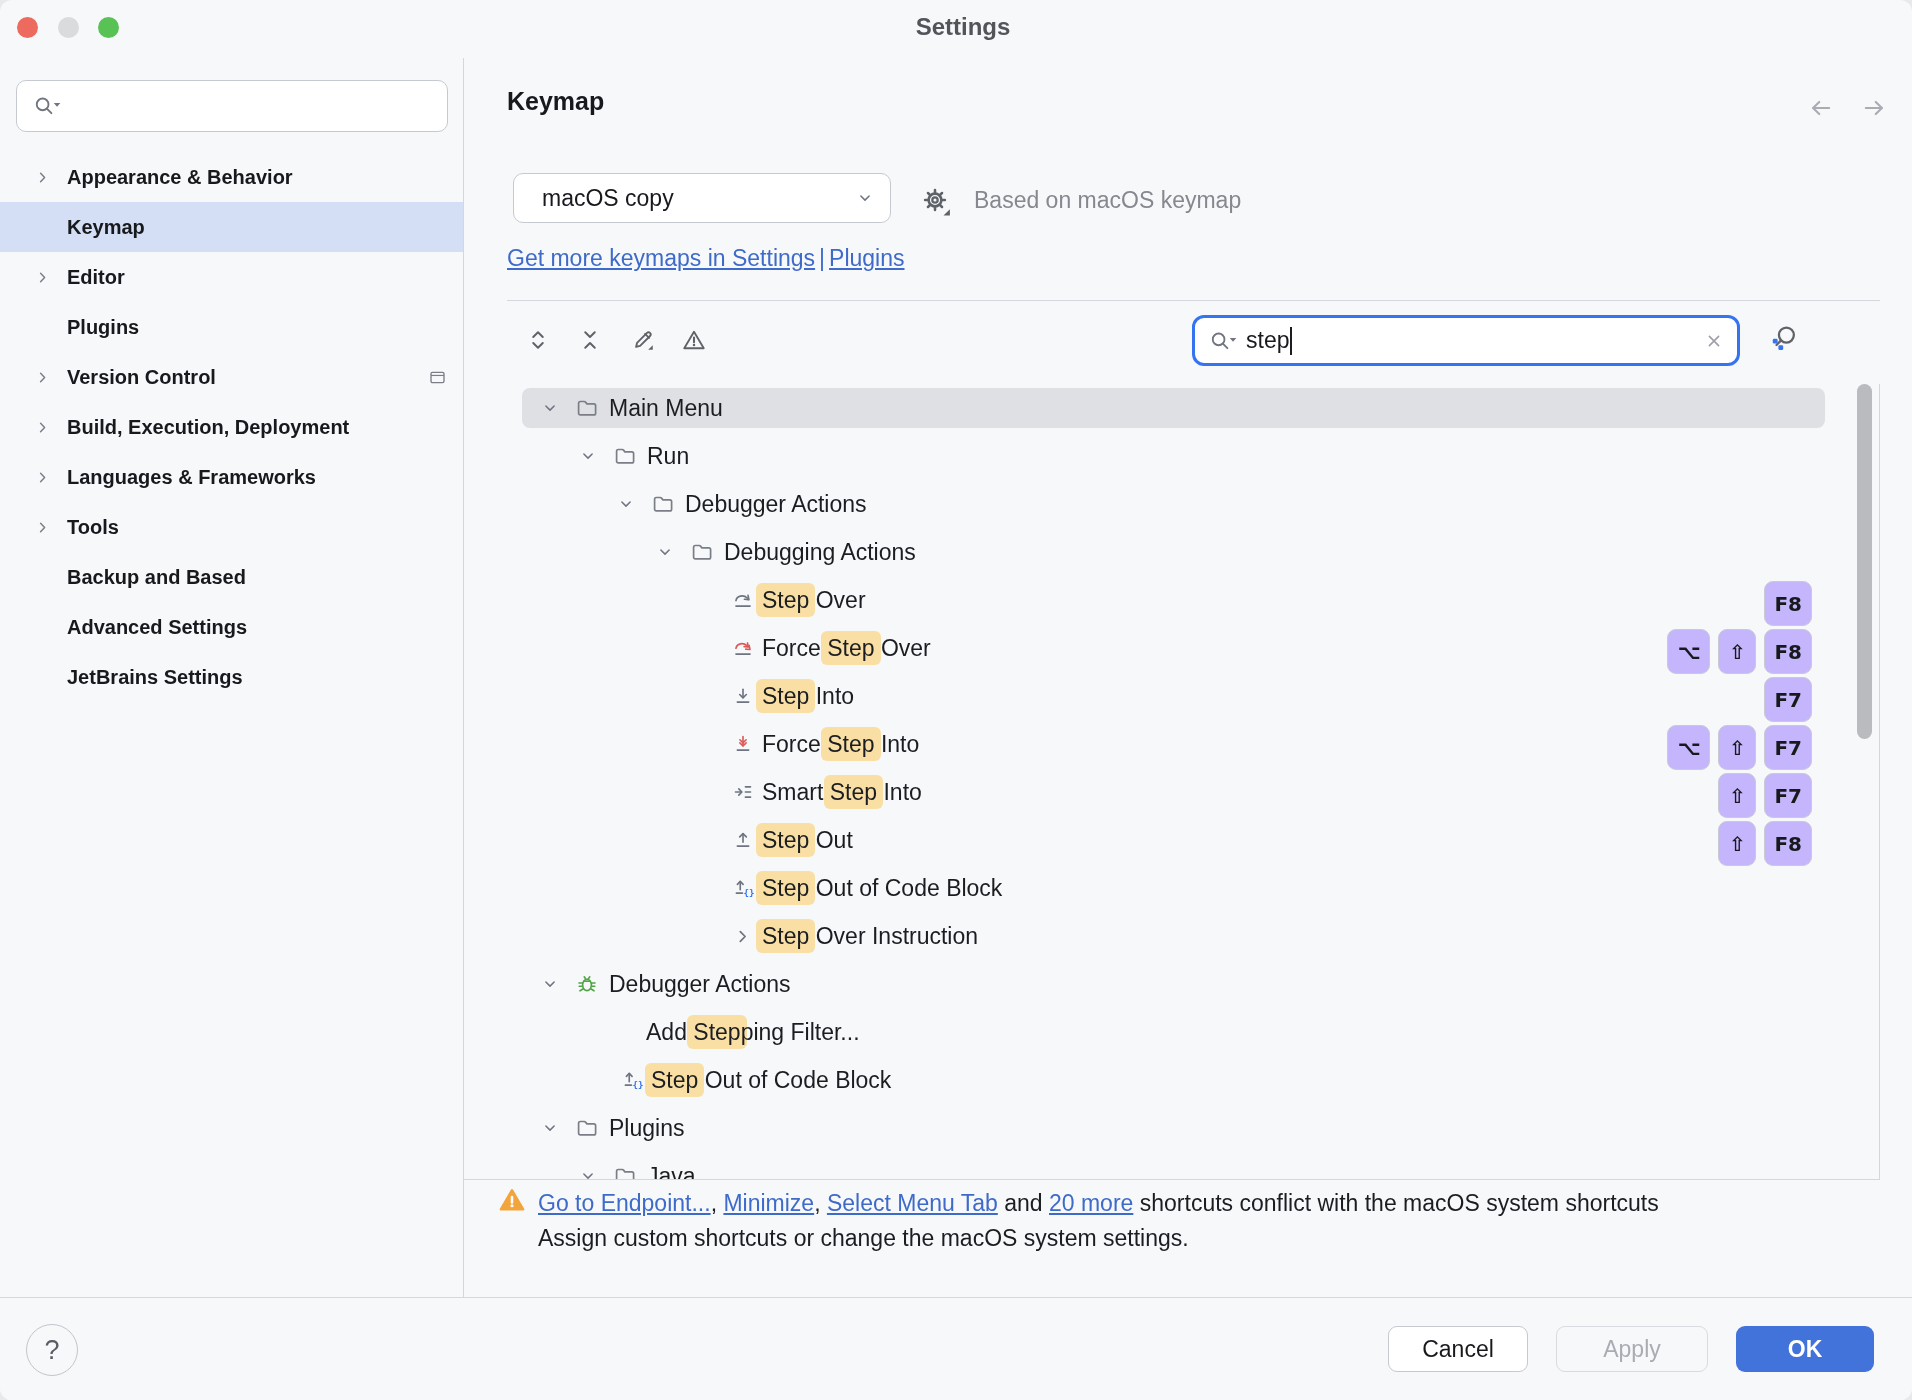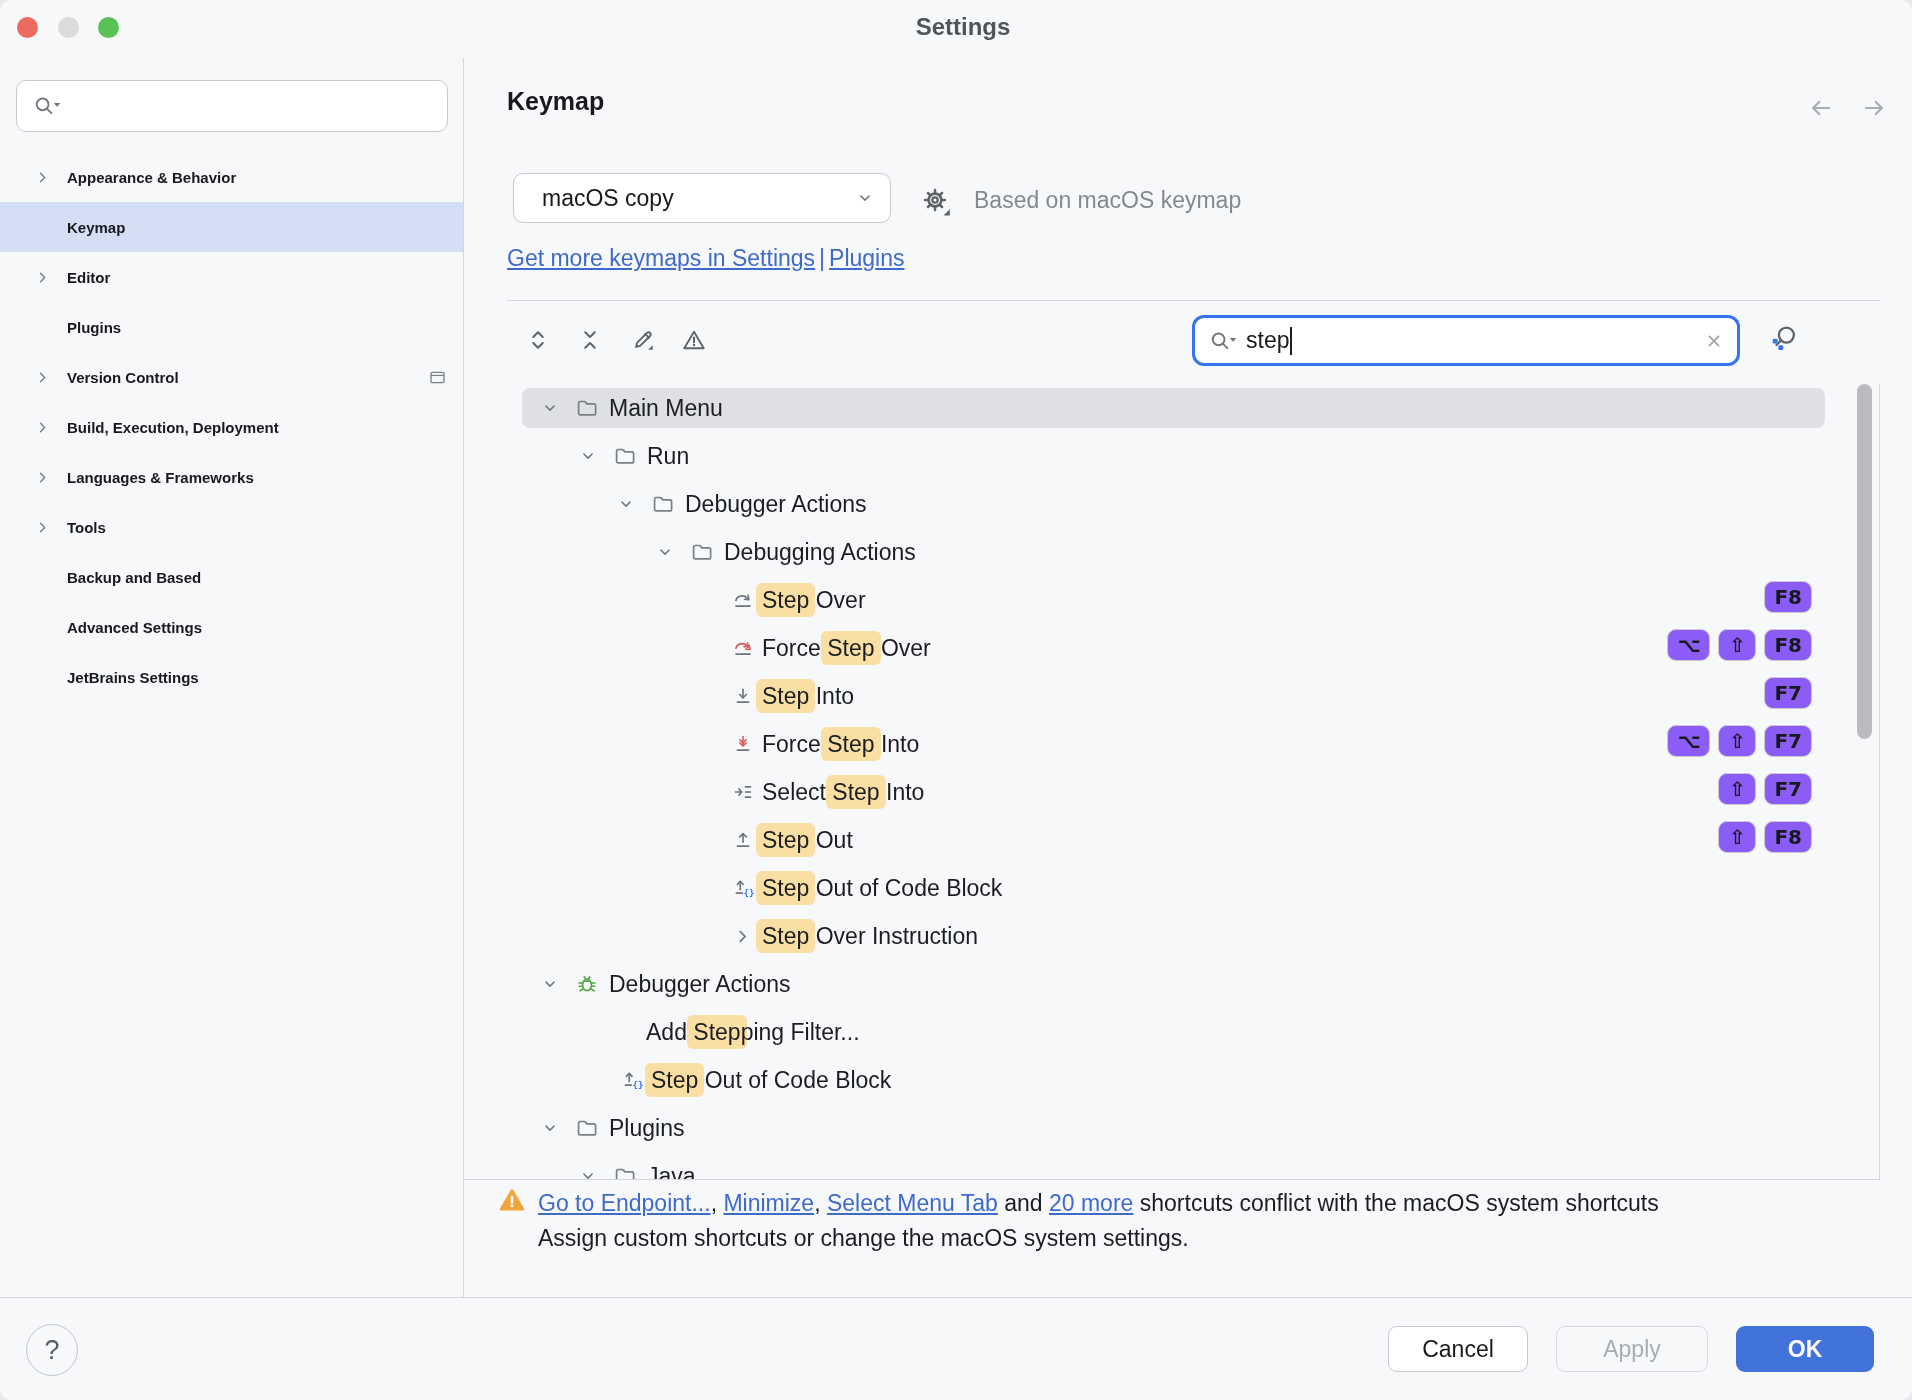--- a/index.html
+++ b/index.html
@@ -12,21 +12,21 @@
   .tl.red{left:17px;background:#EC6A5E;}
   .tl.gray{left:58px;background:#DADBDD;}
   .tl.green{left:98px;background:#58C354;}
   .tb-title{position:absolute;left:14px;right:0;top:0;height:58px;line-height:54px;text-align:center;font-size:24px;font-weight:700;color:#515459;}
 
   
   .sidebar{position:absolute;top:58px;left:0;width:464px;bottom:103px;border-right:1px solid #D5D7DC;}
   .sb-search{position:absolute;left:16px;top:22px;width:432px;height:52px;background:#fff;border:1.5px solid #C6C9D0;border-radius:10px;display:flex;align-items:center;padding-left:14px;}
   .sb-search input{border:none;outline:none;flex:1;font-size:22px;font-family:"Liberation Sans",sans-serif;background:transparent;margin-left:8px;}
   .sb-list{position:absolute;top:94px;left:0;right:0;}
-  .sb-row{height:50px;display:flex;align-items:center;padding-left:34px;font-size:15px;font-weight:700;color:#17191D;cursor:default;}
+  .sb-row{height:50px;display:flex;align-items:center;padding-left:34px;font-size:20px;font-weight:700;color:#17191D;cursor:default;}
   .sb-row.selected{background:#D4DFF6;}
   .sb-chev{width:33px;display:flex;align-items:center;}
   .sb-trail{margin-left:auto;margin-right:16px;display:flex;align-items:center;}
 
   
   .content{position:absolute;left:464px;top:58px;right:0;bottom:103px;}
   .ct-title{position:absolute;left:43px;top:29px;font-size:25px;font-weight:700;color:#17191D;}
   .nav-arrow{position:absolute;top:36px;width:28px;height:28px;cursor:default;}
   .nav-back{left:1343px;} .nav-fwd{left:1396px;}
 
@@ -53,21 +53,21 @@
   .tree{position:absolute;left:0;top:326px;width:1416px;height:796px;overflow:hidden;border-right:1px solid #D5D7DC;border-bottom:1px solid #D5D7DC;}
   .tree-row{position:relative;height:48px;display:flex;align-items:center;font-size:23px;color:#1B1D21;cursor:default;}
   .tree-row .band{position:absolute;left:58px;top:4px;width:1303px;height:40px;background:#DEE0E4;border-radius:8px;}
   .t-ind{flex:0 0 auto;}
   .t-chev{width:34px;display:flex;align-items:center;position:relative;}
   .t-icon{width:34px;display:flex;align-items:center;position:relative;}
   .t-icon.leaf{width:30px;}
   .t-label{position:relative;white-space:pre;}
   .hl{background:#F9DFA3;border-radius:6px;padding:4px 6px;margin:-4px -6px;}
   .badges{position:absolute;right:67px;top:5px;display:flex;gap:8px;}
-  .kbd{height:32px;min-width:38px;padding:0 9px;background:#8b5cf6;border:1.5px solid #C8CBD4;border-radius:9px;display:flex;align-items:center;justify-content:center;font-family:"DejaVu Sans",sans-serif;font-size:20px;font-weight:700;color:#17191D;}
+  .kbd{height:45px;min-width:38px;padding:0 9px;background:#c4b5fd;border:1.5px solid #C8CBD4;border-radius:9px;display:flex;align-items:center;justify-content:center;font-family:"DejaVu Sans",sans-serif;font-size:20px;font-weight:700;color:#17191D;}
   .vscroll{position:absolute;left:1393px;top:326px;width:15px;height:355px;border-radius:8px;background:#B9BBBF;}
 
   
   .warn{position:absolute;left:34px;top:1128px;display:flex;gap:12px;}
   .warn-text{font-size:23px;line-height:35px;color:#1B1D21;}
 
   
   .footer{position:absolute;left:0;right:0;bottom:0;height:103px;border-top:1px solid #D5D7DC;background:#F7F8FA;}
   .help-btn{position:absolute;left:26px;top:26px;width:52px;height:52px;border-radius:50%;border:1.5px solid #C2C5CC;color:#5A5D63;font-size:27px;font-weight:400;display:flex;align-items:center;justify-content:center;background:transparent;cursor:default;}
   .btn-row{position:absolute;right:38px;top:28px;display:flex;gap:28px;}
@@ -414,21 +414,21 @@
             <span class="t-ind" style="width: 268px;"></span>
             <span class="t-icon icn leaf">
               <svg viewBox="0 0 24 24" width="22" height="22">
                 <g fill="none" stroke-linecap="round" stroke-linejoin="round" stroke="#6E7480" stroke-width="1.8">
                   <path d="M3.8 12 h6.4"></path>
                   <path d="M7.4 8.6 L10.8 12 L7.4 15.4"></path>
                   <path d="M14.6 6.4 h5.6 M14.6 12 h5.6 M14.6 17.6 h5.6"></path>
                 </g>
               </svg>
             </span>
-            <span class="t-label"><span>Select </span><span class="hl">Step</span><span> Into</span></span>
+            <span class="t-label"><span>Smart </span><span class="hl">Step</span><span> Into</span></span>
             <span class="badges">
               <span class="kbd">⇧</span>
               <span class="kbd">F7</span>
             </span>
           </div>
           <div class="tree-row">
             <span class="t-ind" style="width: 268px;"></span>
             <span class="t-icon icn leaf">
               <svg viewBox="0 0 24 24" width="22" height="22">
                 <g fill="none" stroke-linecap="round" stroke-linejoin="round" stroke="#6E7480" stroke-width="1.8">

